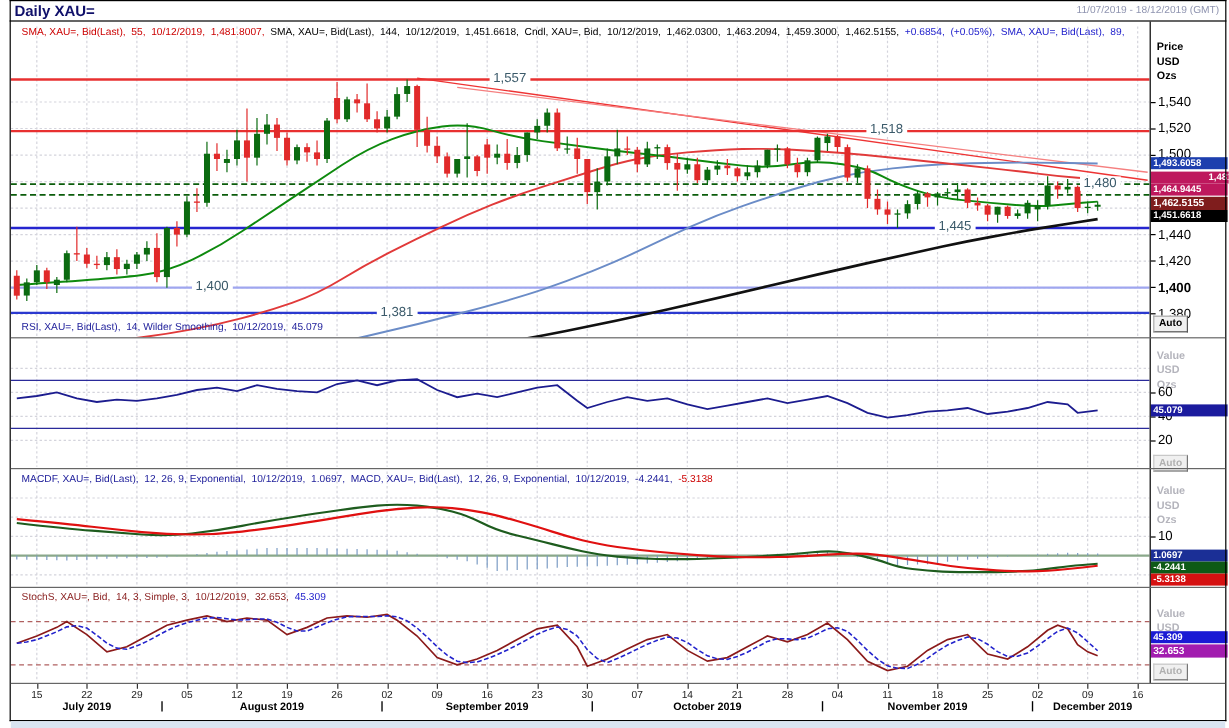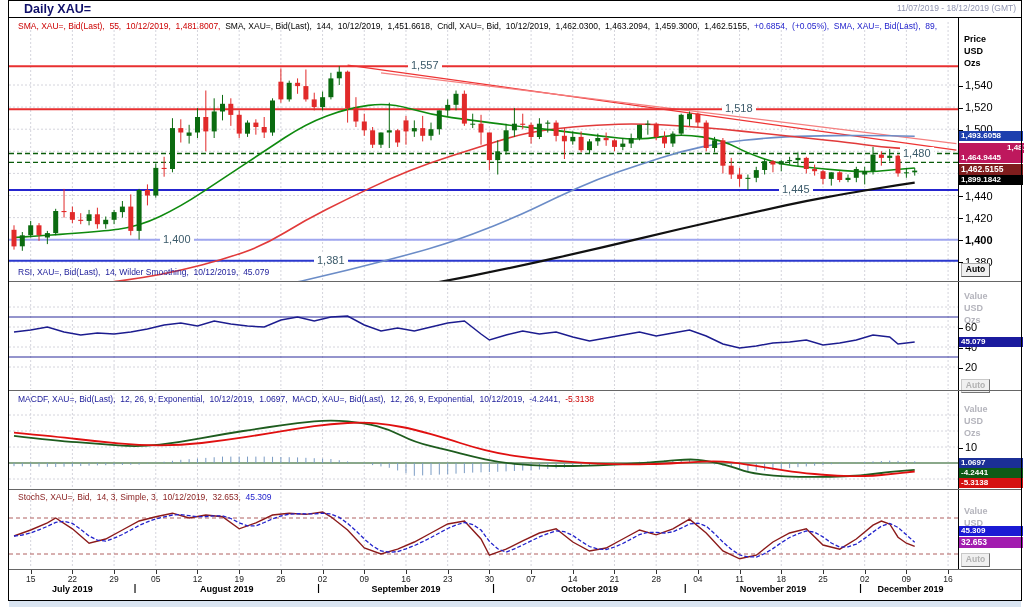--- a/index.html
+++ b/index.html
@@ -25,21 +25,21 @@
   .xsep{font-size:9px;font-weight:bold;color:#000;transform:translateX(-50%);}
   .hline{background:#666;height:1px;}
   .vline{background:#000;width:1px;}
   .bottomstrip{background:#d9e4f1;}
   svg{position:absolute;}
 </style>
 </head>
 <body>
 
 <div id="chart">
-  <div class="abs title" style="left:24px;top:2px;">Daily XAU=</div>
+  <div class="abs title" style="left:12px;top:2px;">Daily XAU=</div>
   <div class="abs daterange" style="left:740px;top:3px;width:276px;">11/07/2019 - 18/12/2019 (GMT)</div>
 <svg viewBox="9 18 949 263" width="949" height="263" style="left: 9px; top: 18px;">
       <line x1="9" y1="85" x2="958" y2="85" stroke="#d4d4dc" stroke-width="1" stroke-dasharray="2,2"></line>
       <line x1="9" y1="107.1" x2="958" y2="107.1" stroke="#d4d4dc" stroke-width="1" stroke-dasharray="2,2"></line>
       <line x1="9" y1="129.2" x2="958" y2="129.2" stroke="#d4d4dc" stroke-width="1" stroke-dasharray="2,2"></line>
       <line x1="9" y1="151.3" x2="958" y2="151.3" stroke="#d4d4dc" stroke-width="1" stroke-dasharray="2,2"></line>
       <line x1="9" y1="173.4" x2="958" y2="173.4" stroke="#d4d4dc" stroke-width="1" stroke-dasharray="2,2"></line>
       <line x1="9" y1="195.5" x2="958" y2="195.5" stroke="#d4d4dc" stroke-width="1" stroke-dasharray="2,2"></line>
       <line x1="9" y1="217.6" x2="958" y2="217.6" stroke="#d4d4dc" stroke-width="1" stroke-dasharray="2,2"></line>
       <line x1="9" y1="239.7" x2="958" y2="239.7" stroke="#d4d4dc" stroke-width="1" stroke-dasharray="2,2"></line>
@@ -532,21 +532,21 @@
     <div class="abs ytick" style="left: 959px; top: 234.7px; font-weight: bold;"><span class="dash"></span>1,400</div>
     <div class="abs ytick" style="left: 959px; top: 256.8px; font-weight: normal;"><span class="dash"></span>1,380</div>
     <div class="abs ytick" style="left: 959px; top: 322px; font-weight: normal;"><span class="dash"></span>60</div>
     <div class="abs ytick" style="left: 959px; top: 342px; font-weight: normal;"><span class="dash"></span>40</div>
     <div class="abs ytick" style="left: 959px; top: 362px; font-weight: normal;"><span class="dash"></span>20</div>
     <div class="abs ytick" style="left: 959px; top: 442px; font-weight: normal;"><span class="dash"></span>10</div>
     <div class="abs badge" style="left: 959px; top: 131px; background: rgb(29, 63, 174); font-weight: bold;">1,493.6058</div>
     <div class="abs badge" style="left: 959px; top: 143px; background: #be185d; font-weight: bold; padding-left: 48px;">1,481.8007</div>
     <div class="abs badge" style="left: 959px; top: 153px; background: #be185d; font-weight: bold;">1,464.9445</div>
     <div class="abs badge big" style="left: 959px; top: 164px; background: #7f1d1d; font-weight: bold;">1,462.5155</div>
-    <div class="abs badge" style="left: 959px; top: 175px; background: rgb(0, 0, 0); font-weight: bold;">1,899.1842</div>
+    <div class="abs badge" style="left: 959px; top: 175px; background: rgb(0, 0, 0); font-weight: bold;">1,451.6618</div>
     <div class="abs badge" style="left: 959px; top: 337px; background: rgb(27, 27, 158); font-weight: bold;">45.079</div>
     <div class="abs badge" style="left: 959px; top: 458px; background: rgb(27, 47, 150); font-weight: bold;">1.0697</div>
     <div class="abs badge" style="left: 959px; top: 468px; background: rgb(14, 90, 22); font-weight: bold;">-4.2441</div>
     <div class="abs badge" style="left: 959px; top: 478px; background: rgb(213, 17, 17); font-weight: bold;">-5.3138</div>
     <div class="abs badge" style="left: 959px; top: 526px; background: rgb(26, 26, 212); font-weight: bold;">45.309</div>
     <div class="abs badge big" style="left: 959px; top: 537px; background: #a21caf; font-weight: bold;">32.653</div>
     <div class="abs auto" style="left: 961px; top: 263px;">Auto</div>
     <div class="abs auto disabled" style="left: 961px; top: 379px;">Auto</div>
     <div class="abs auto disabled" style="left: 961px; top: 553px;">Auto</div>
     <div class="abs" style="left: 30.68px; top: 570px; width: 1px; height: 4px; background: rgb(51, 51, 51);"></div>

